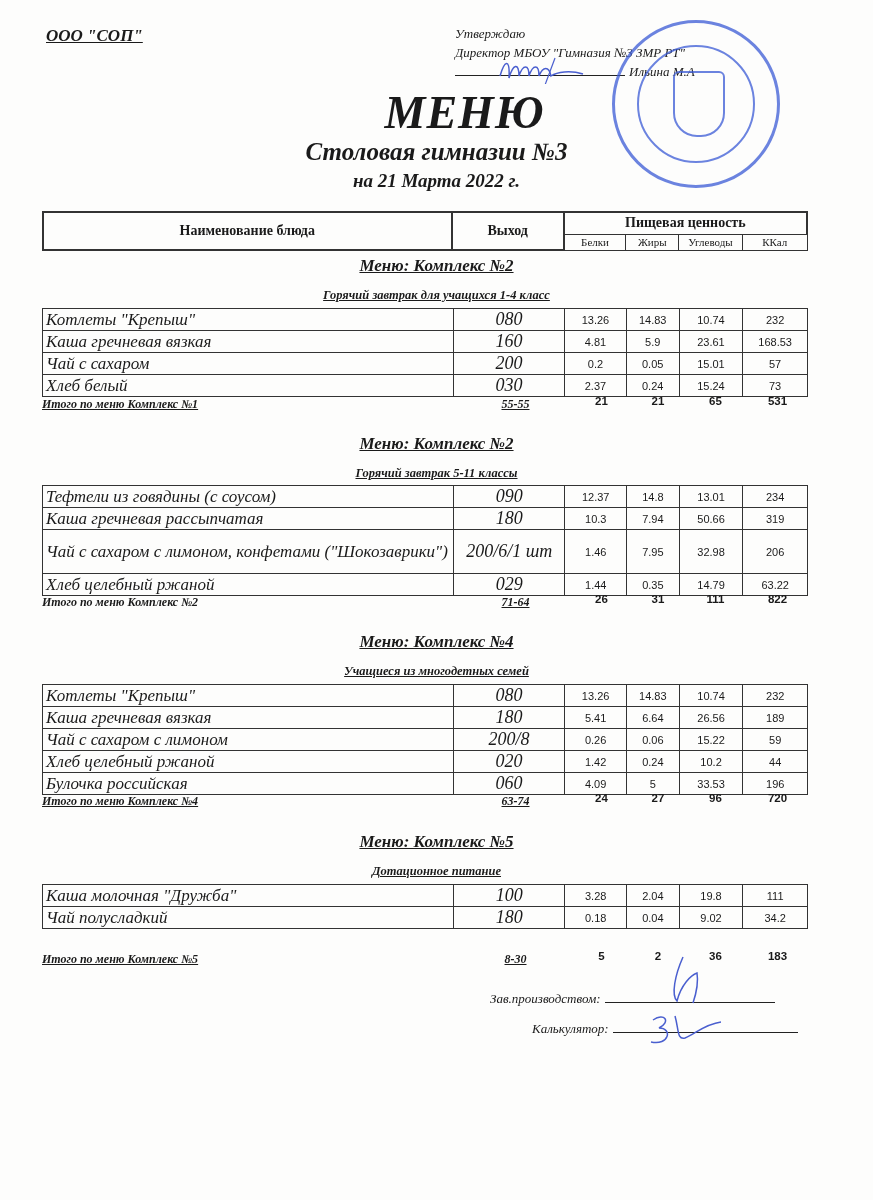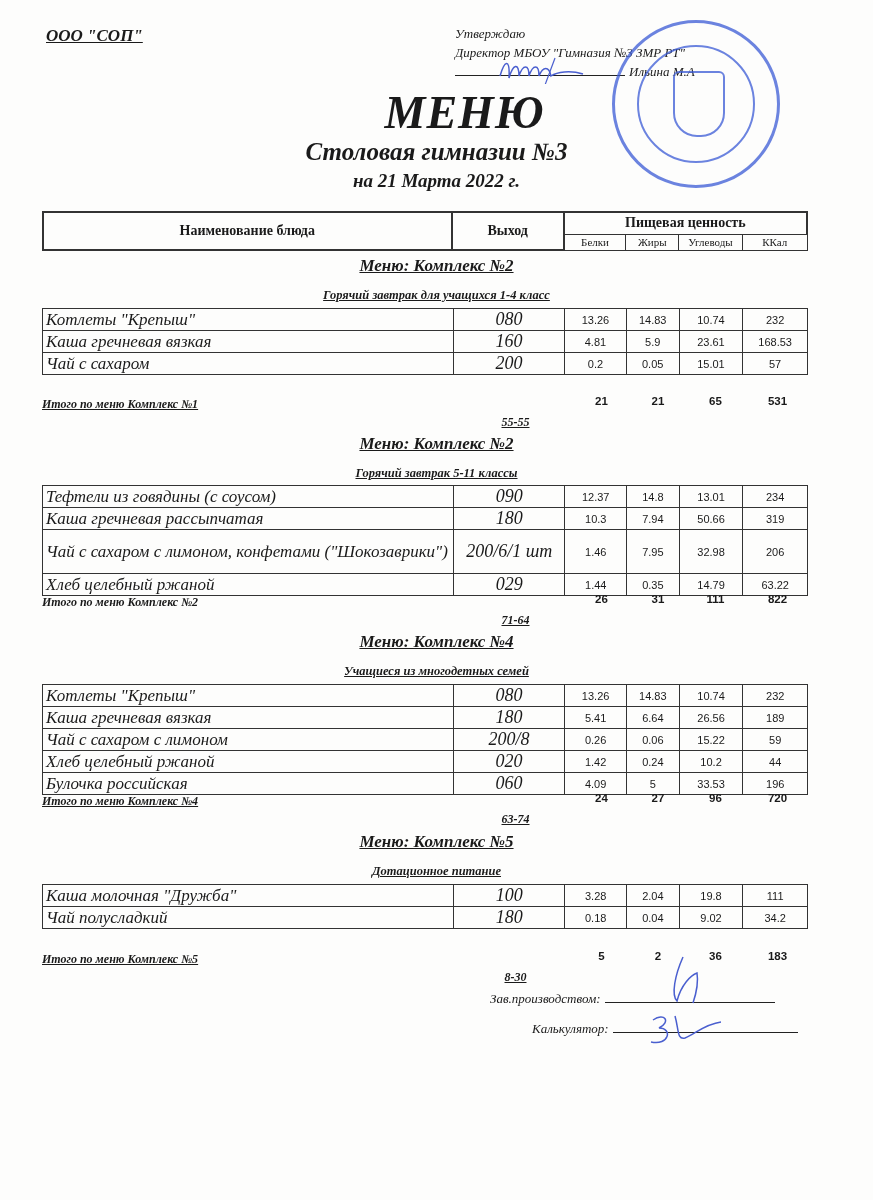--- a/index.html
+++ b/index.html
@@ -58,21 +58,21 @@
     text-decoration: underline;
   }
   .mt { left: 42px; width: 766px; }
   .mt td { border: 1.5px solid #333; padding: 0; }
   .mt td.name { width: 410px; font-style: italic; font-size: 17px; padding-left: 3px; line-height: 20px; text-align: left; }
   .mt td.out { width: 111px; font-style: italic; font-size: 18px; text-align: center; }
   .mt td.num { font-family: "Liberation Sans", sans-serif; font-size: 11px; text-align: center; }
   .mt td.c1 { width: 61px; } .mt td.c2 { width: 52px; } .mt td.c3 { width: 63px; } .mt td.c4 { width: 64px; }
   .total { left: 42px; width: 766px; height: 18px; font-size: 12px; font-weight: bold; }
   .total .lbl { position: absolute; left: 0; top: 2px; font-style: italic; text-decoration: underline; }
-  .total .outv { position: absolute; left: 418px; width: 111px; top: 2px; text-align: center; font-style: italic; text-decoration: underline; margin-top: 18px; }
+  .total .outv { position: absolute; left: 418px; width: 111px; top: 2px; text-align: center; font-style: italic; text-decoration: underline; }
   .total .v { position: absolute; top: 0; font-family: "Liberation Sans", sans-serif; font-size: 11.5px; text-align: center; }
   .footer { font-style: italic; font-size: 13px; }
   .footer .line { display: inline-block; border-bottom: 1px solid #222; height: 12px; vertical-align: baseline; margin-left: 4px; }
 </style>
 </head>
 <body>
 
 <div class="abs company">ООО "СОП"</div>
 
 <div class="abs approve">
@@ -131,20 +131,28 @@
     <td class="num c4">168.53</td>
   </tr>
   <tr style="height:21px">
     <td class="name">Чай с сахаром</td>
     <td class="out">200</td>
     <td class="num c1">0.2</td>
     <td class="num c2">0.05</td>
     <td class="num c3">15.01</td>
     <td class="num c4">57</td>
   </tr>
+  <tr style="height:21px">
+    <td class="name">Хлеб белый</td>
+    <td class="out">030</td>
+    <td class="num c1">2.37</td>
+    <td class="num c2">0.24</td>
+    <td class="num c3">15.24</td>
+    <td class="num c4">73</td>
+  </tr>
 </tbody>
   </table>
 <div class="abs total" style="top:395px">
   <span class="lbl">Итого по меню Комплекс №1</span>
   <span class="outv">55-55</span>
   <span class="v" style="left:529px;width:61px">21</span>
   <span class="v" style="left:590px;width:52px">21</span>
   <span class="v" style="left:642px;width:63px">65</span>
   <span class="v" style="left:705px;width:61px">531</span>
 </div>

